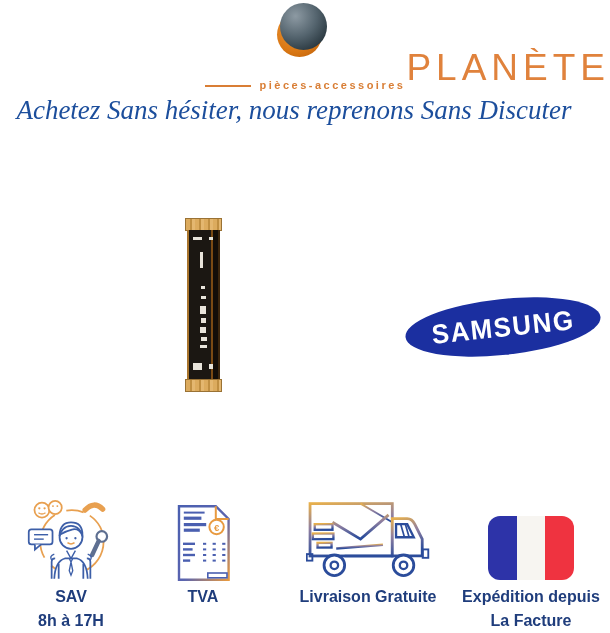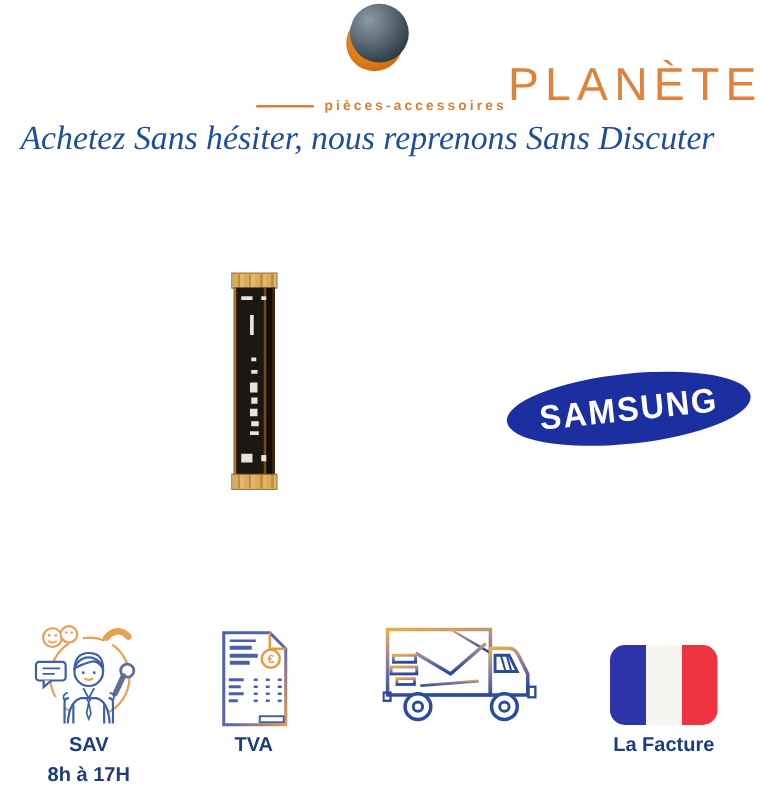--- a/index.html
+++ b/index.html
@@ -240,23 +240,25 @@
         <line x1="106" y1="28" x2="110" y2="42" stroke="#2B4C9B" stroke-width="1.8"></line>
         <rect x="0.5" y="60" width="6" height="7" fill="none" stroke="#2B4C9B" stroke-width="2"></rect>
         <rect x="124.5" y="55" width="6" height="9" fill="none" stroke="#2B4C9B" stroke-width="2"></rect>
         <circle cx="30" cy="72" r="11" fill="#fff" stroke="#2B4C9B" stroke-width="3"></circle>
         <circle cx="30" cy="72" r="4" fill="none" stroke="#2B4C9B" stroke-width="2.5"></circle>
         <circle cx="104" cy="72" r="11" fill="#fff" stroke="#2B4C9B" stroke-width="3"></circle>
         <circle cx="104" cy="72" r="4" fill="none" stroke="#2B4C9B" stroke-width="2.5"></circle>
         <line x1="41" y1="62" x2="93" y2="62" stroke="#2B4C9B" stroke-width="2.5"></line>
       </svg>
     </div>
+    <div class="feature-label">Livraison Gratuite</div>
     <div class="feature-label"></div>
   </div>
 
   <div class="feature f4">
     <div class="icon-box">
       <div class="flag"></div>
     </div>
+    <div class="feature-label">Expédition depuis</div>
     <div class="feature-label">La Facture</div>
   </div>
 
 </div>
 
 </body></html>

